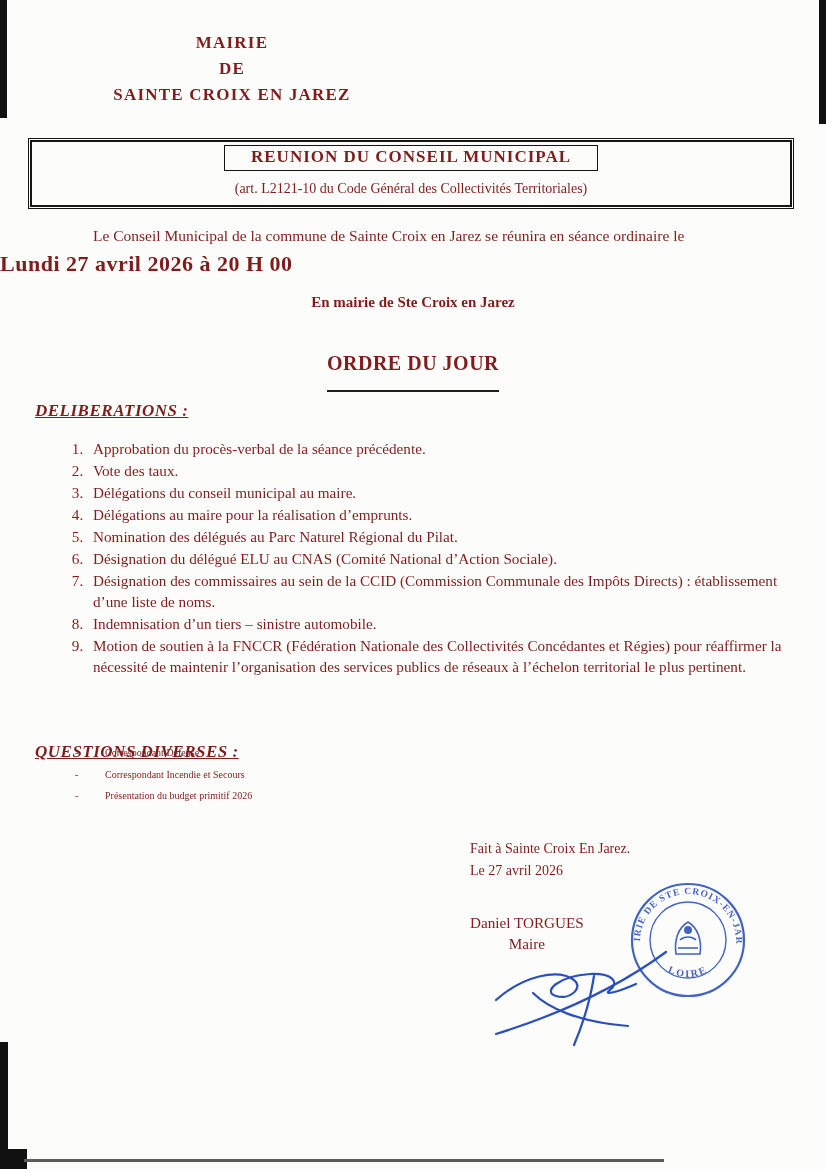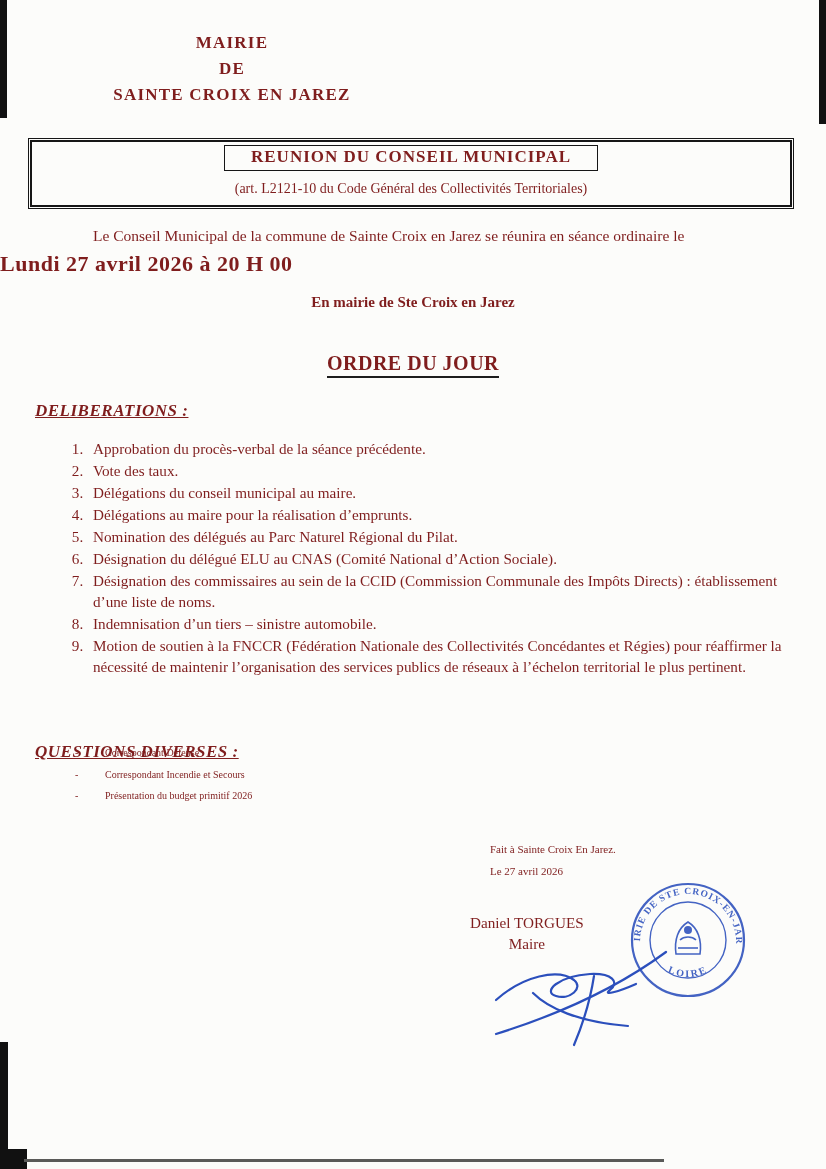--- a/index.html
+++ b/index.html
@@ -30,41 +30,41 @@
     font-size:17px;font-weight:bold;letter-spacing:1px;
   }
   .title-sub{font-size:14px;margin-top:2px;}
   .intro{position:absolute;left:82px;top:227px;width:700px;font-size:15.5px;margin-left:11px;}
   .date-line{position:absolute;left:0;top:251px;width:826px;text-align:left;
     font-size:22px;font-weight:bold;letter-spacing:.5px;}
   .place-line{position:absolute;left:0;top:294px;width:826px;text-align:center;
     font-size:15px;font-weight:bold;}
   .agenda-title-wrap{position:absolute;left:0;top:352px;width:826px;text-align:center;}
   .agenda-title{display:inline-block;font-size:20px;font-weight:bold;letter-spacing:.5px;
-    border-bottom:2px solid #1d1d1d;padding-bottom:1px;}
+    border-bottom:2px solid #1d1d1d;padding-bottom:15px;}
   .section-heading{
     font-size:17px;font-weight:bold;font-style:italic;
     text-decoration:underline;letter-spacing:.5px;
   }
   .deliberations-heading{position:absolute;left:35px;top:401px;}
   .deliberations-list{
     position:absolute;left:45px;top:438px;width:710px;
     margin:0;padding:0 0 0 42px;
     font-size:15.2px;line-height:21px;
   }
   .deliberations-list li{margin:0 0 1px 0;padding-left:6px;}
   .questions-heading{position:absolute;left:35px;top:742px;}
   .questions-list{
     position:absolute;left:75px;top:742px;width:600px;
     margin:0;padding:0;list-style:none;
     font-size:10px;line-height:21.5px;
   }
   .questions-list li{padding-left:30px;position:relative;}
   .questions-list li::before{content:"-";position:absolute;left:0;}
-  .closing-block{position:absolute;left:490px;top:838px;font-size:11px;line-height:22px;}
+  .closing-block{position:absolute;left:470px;top:838px;font-size:14px;line-height:22px;}
   .signatory-block{position:absolute;left:470px;top:912px;font-size:15.2px;line-height:21px;text-align:center;}
   .signature-svg{position:absolute;left:478px;top:938px;}
   .stamp-svg{position:absolute;left:628px;top:880px;opacity:.88;}
   
   .artifact{position:absolute;background:#111;}
   .artifact.gray{background:#5a5a58;}
 </style>
 </head>
 <body>
 

